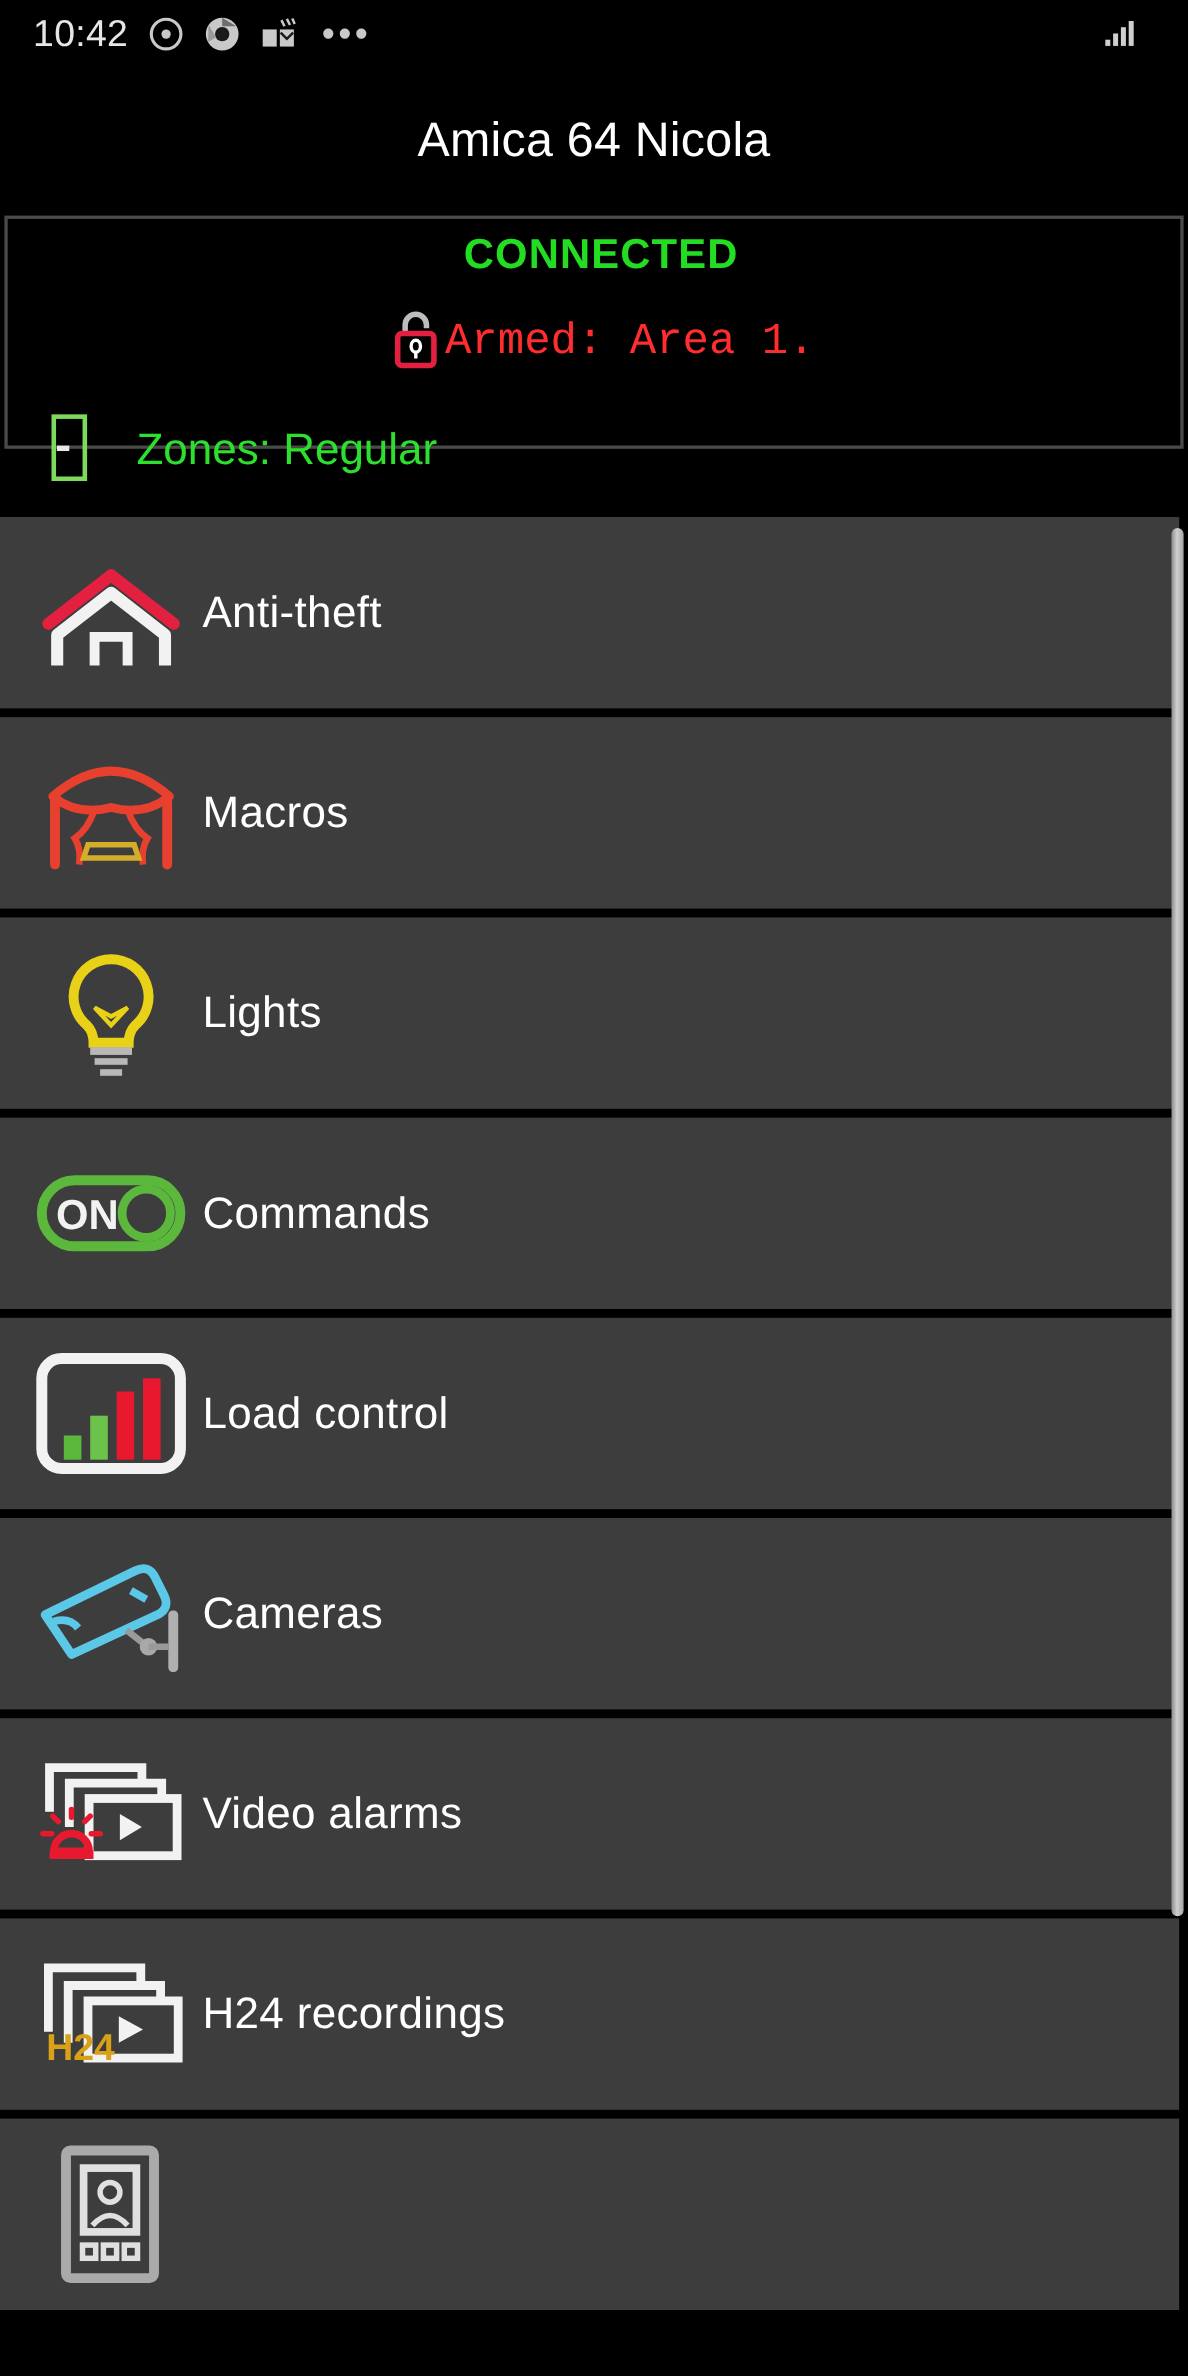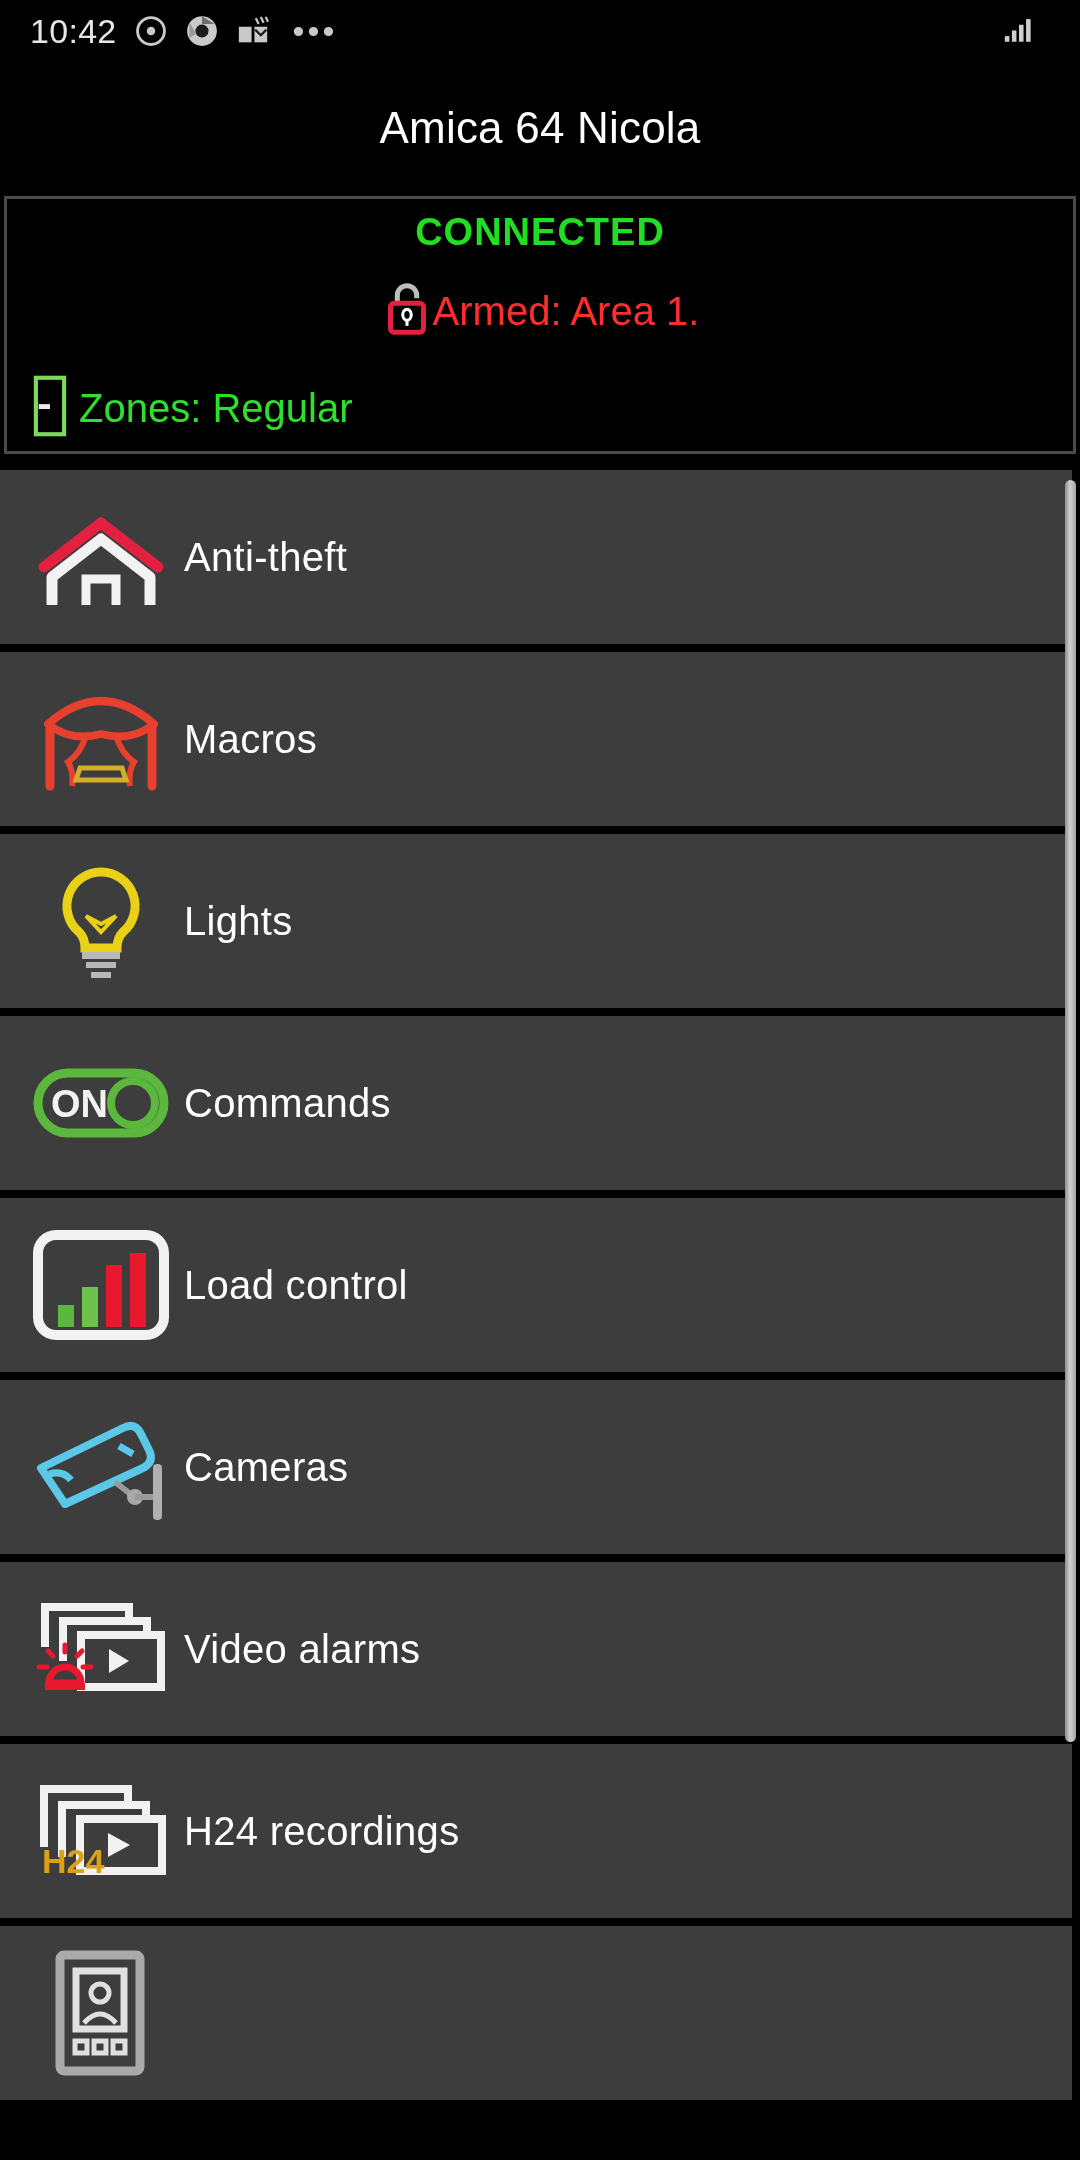--- a/index.html
+++ b/index.html
@@ -26,34 +26,34 @@
 
   
   .titlebar {
     position:absolute; top:62px; left:0; width:1080px; height:132px;
     display:flex; align-items:center; justify-content:center; background:#000;
   }
   .title-text { color:#fff; font-size:44px; font-weight:400; letter-spacing:0.2px; }
 
   
   .status-panel {
-    position:absolute; top:196px; left:4px; width:1072px; height:258px;
-    background:#000; border:3px solid #4a4a4a;
+    position:absolute; top:196px; left:4px; width:1072px; height:212px;
+    background:#000; border:3px solid #4a4a4a;padding-left:13px;
   }
   .sp-connected {
     width:100%; text-align:center; margin-top:12px;
     font-size:38px; font-weight:bold; letter-spacing:1px;
   }
   .sp-armed-row {
     display:flex; align-items:center; justify-content:center;
-    margin-top:24px;
+    margin-top:24px;font-family:Liberation Mono, monospace;
   }
   .sp-armed-txt { font-size:40px; }
   .sp-zones-row {
-    display:flex; align-items:center; gap:8px;
+    display:flex; align-items:center; gap:40px;
     margin-top:30px; padding-left:22px;
   }
   .sp-zones-txt { font-size:40px; }
 
   
   .list {
     position:absolute; top:470px; left:0; width:1080px; height:1690px;
     background:#000; overflow:hidden;
   }
   .row {

